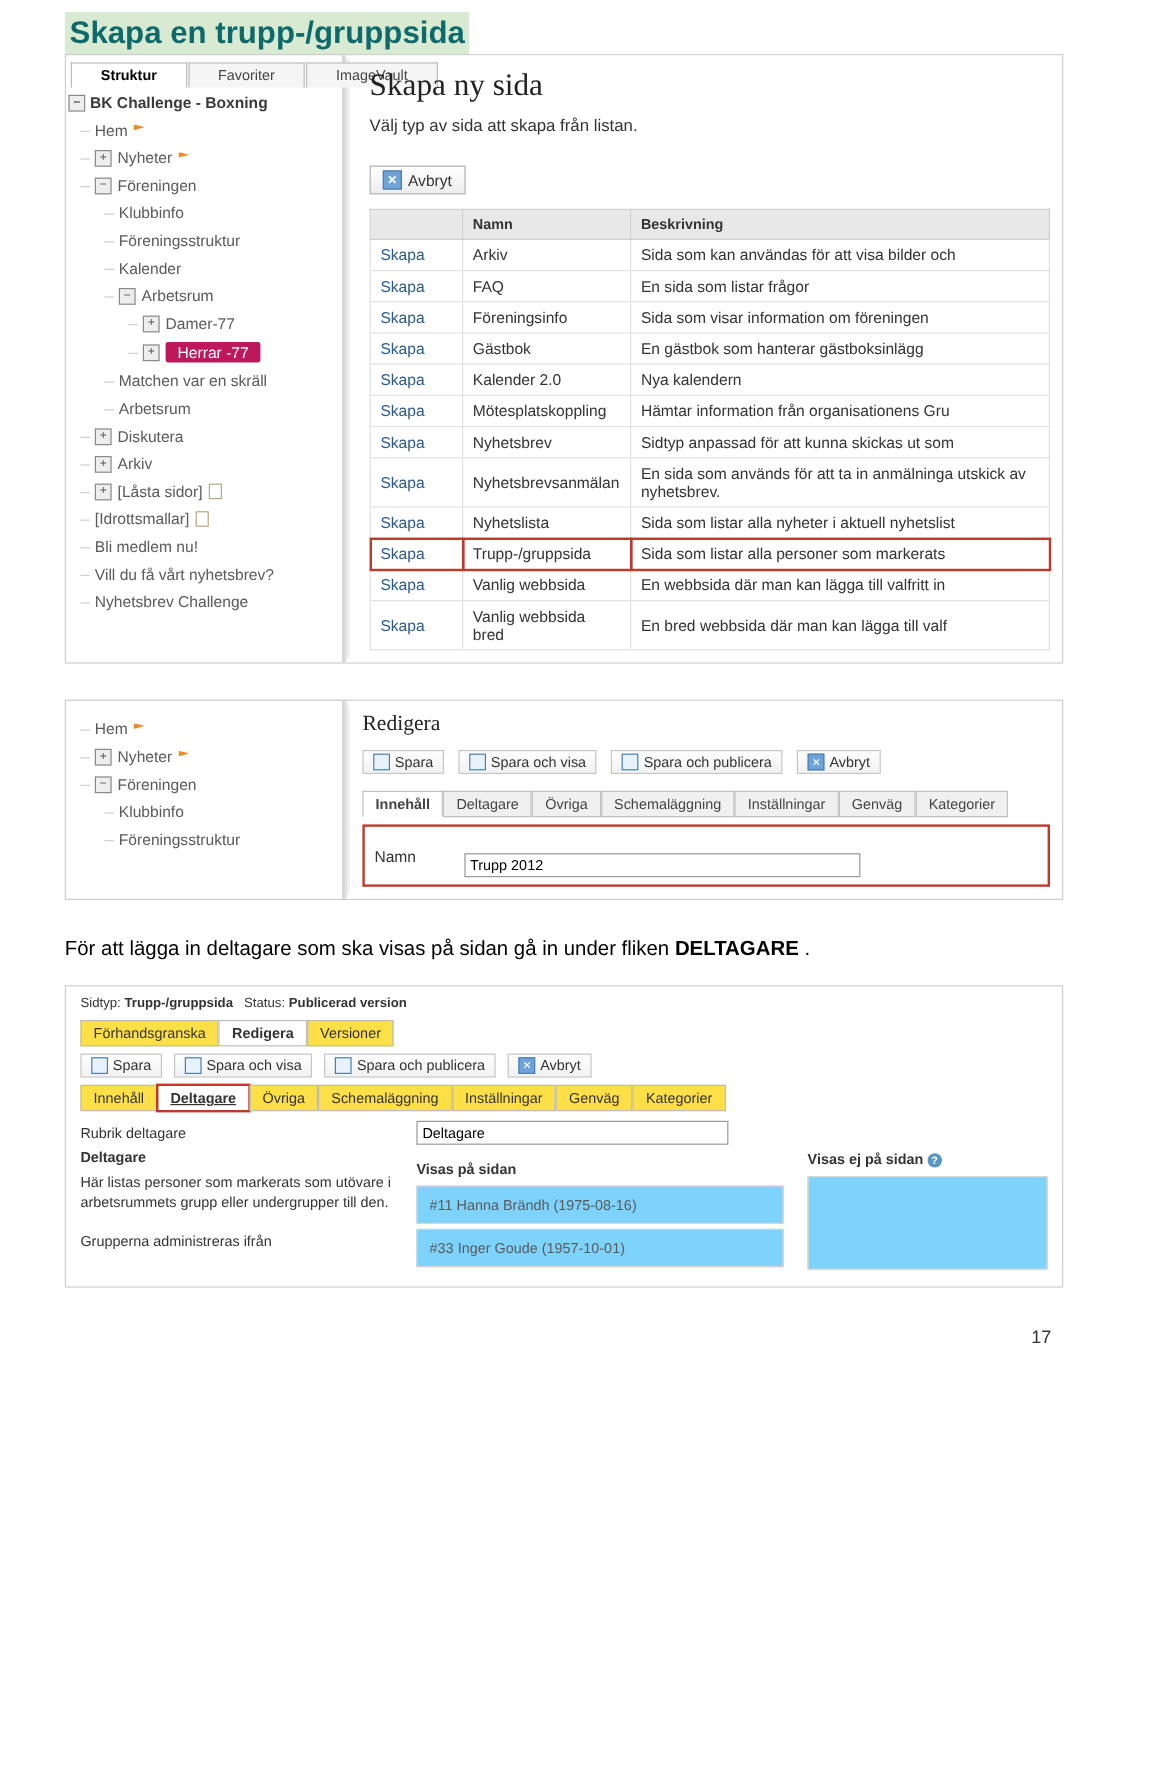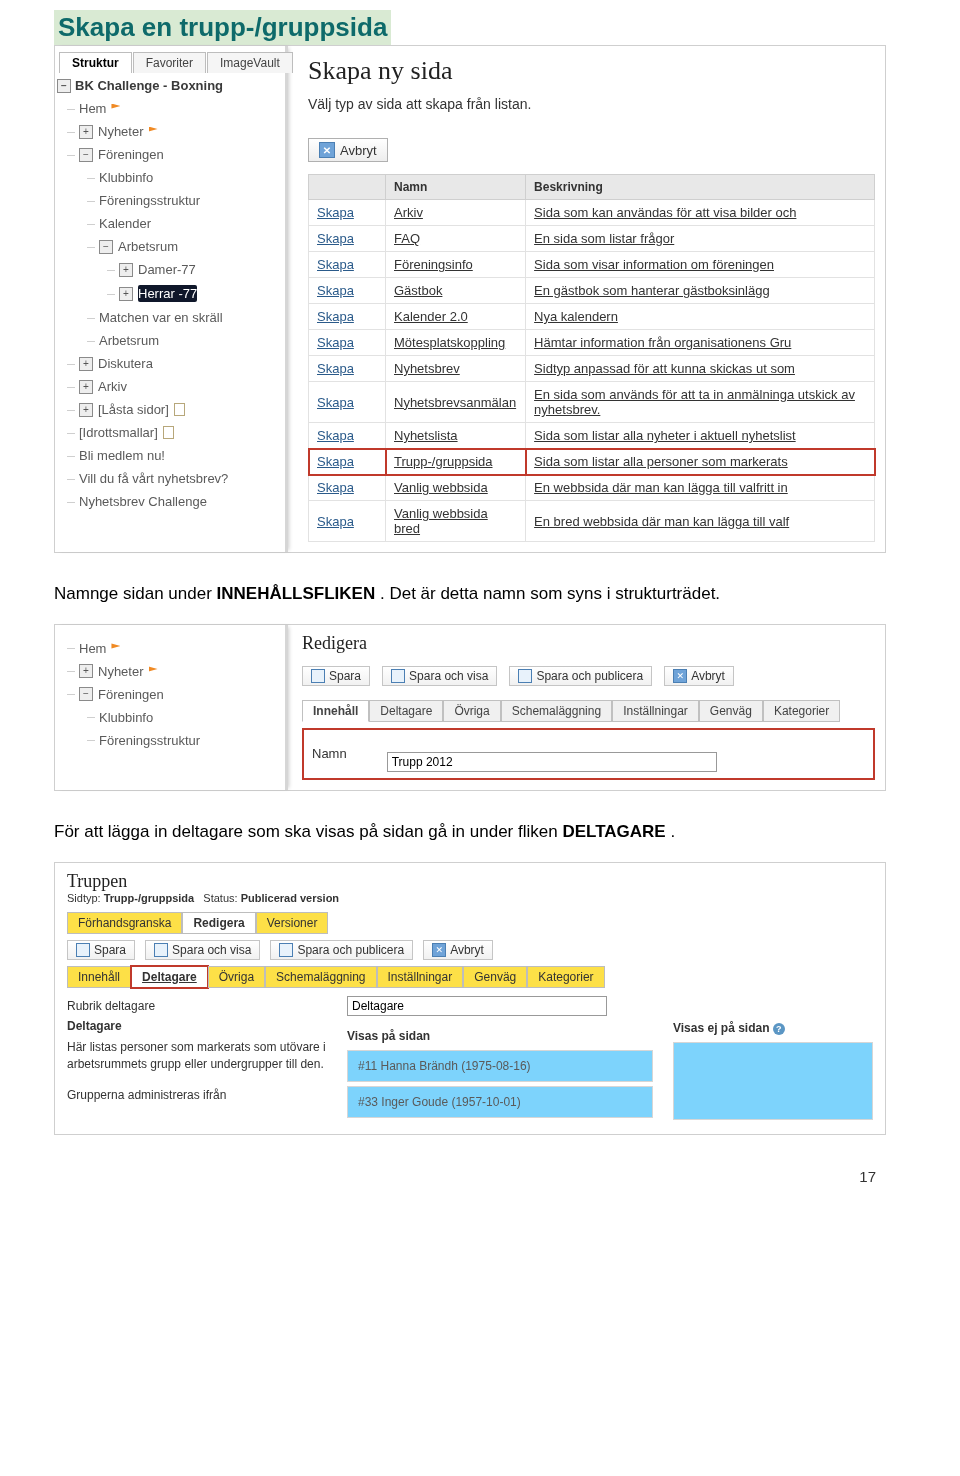--- a/index.html
+++ b/index.html
@@ -4,46 +4,46 @@
 <style>
   html,body{margin:0;padding:0;font-family:Arial,Helvetica,sans-serif;background:#fff;color:#000;font-size:14px;}
   .page{width:872px;margin:0 auto;padding:10px 30px 30px 10px;box-sizing:border-box;position:relative;}
   .title{font-size:26px;font-weight:bold;color:#0e6a6a;background:#d9ead3;padding:2px 4px;display:inline-block;}
   .body-text{font-size:17px;line-height:1.35;margin:14px 0 18px 0;}
   .body-text b{font-weight:bold;}
   .shot{border:1px solid #cfcfcf;background:#fff;margin-bottom:30px;}
   .shot-inner{display:flex;}
   .left-pane{width:230px;border-right:3px solid #d6d6d6;padding:6px 0 10px 0;font-size:13px;color:#5a5a5a;}
   .tabs{display:flex;gap:1px;padding-left:4px;}
-  .tab{border:1px solid #bdbdbd;border-bottom:none;background:#f5f5f5;padding:3px 12px;font-size:12px;color:#444;}
+  .tab{border:1px solid #bdbdbd;border-bottom:none;background:#f5f5f5;padding:3px 24px;font-size:12px;color:#444;}
   .tab.active{background:#fff;font-weight:bold;color:#000;}
   .root{display:flex;align-items:center;gap:4px;padding:5px 6px 0 2px;font-weight:bold;color:#3a3a3a;}
   .ico{display:inline-flex;width:12px;height:12px;border:1px solid #8a8a8a;align-items:center;justify-content:center;font-size:10px;line-height:1;color:#555;background:#eee;}
   .ico.minus::before{content:"−";}
   .ico.plus::before{content:"+";}
   .tree{padding:4px 0 0 0;}
   .tree .row{display:flex;align-items:center;gap:5px;padding:4px 4px 4px 10px;position:relative;}
   .tree .row.l1{padding-left:24px;}
   .tree .row.l2{padding-left:44px;}
   .tree .row.l3{padding-left:64px;}
   .tree .row::before{content:"";position:absolute;left:12px;top:50%;width:8px;height:1px;background:#cfcfcf;}
   .tree .row.l1::before{left:12px;}
   .tree .row.l2::before{left:32px;}
   .tree .row.l3::before{left:52px;}
   .flag{display:inline-block;width:9px;height:10px;background:#f08a24;clip-path:polygon(0 0,100% 25%,0 50%);}
   .doc{display:inline-block;width:9px;height:11px;border:1px solid #b7a77a;background:#fff;}
-  .sel{background:#0f172a;color:#fff;padding:1px 0;border-radius:2px;}
+  .sel{background:#be185d;color:#fff;padding:1px 10px;border-radius:2px;}
   .right-pane{flex:1;padding:10px 10px 10px 20px;}
   .right-title{font-family:Georgia,serif;font-size:26px;color:#222;margin:0 0 10px 0;}
   .sub{font-size:14px;color:#333;margin-bottom:26px;}
   .avbryt{display:inline-flex;align-items:center;gap:5px;border:1px solid #b0b0b0;background:linear-gradient(#fff,#ededed);padding:3px 10px;font-size:13px;color:#333;margin-bottom:12px;}
   .avbryt .x{display:inline-flex;width:14px;height:14px;border:1px solid #4b7fb3;background:#6fa3d8;align-items:center;justify-content:center;color:#fff;font-size:10px;font-weight:bold;}
   table.create{width:100%;border-collapse:collapse;font-size:13px;}
   table.create th{background:#e8e8e8;border:1px solid #cfcfcf;text-align:left;padding:5px 8px;color:#333;font-weight:bold;font-size:12px;}
-  table.create td{border:1px solid #e2e2e2;padding:5px 8px;color:#333;text-decoration:underline;}
+  table.create td{border:1px solid #e2e2e2;padding:5px 8px;color:#333;}
   table.create td.skapa{color:#2a5a8a;width:60px;}
   tr.highlight td{outline:2px solid #c0392b;outline-offset:-1px;}
   
   .shot2 .right-pane{padding:8px 10px 10px 14px;}
   .sec-head{font-family:Georgia,serif;font-size:18px;color:#222;margin-bottom:8px;}
   .pill-row{display:flex;gap:12px;align-items:center;font-size:12px;color:#333;margin-bottom:10px;padding:4px 0;}
   .pill-row .btn{display:inline-flex;align-items:center;gap:4px;border:1px solid #c5c5c5;padding:2px 8px;background:linear-gradient(#fff,#f1f1f1);}
   .ic{display:inline-block;width:12px;height:12px;border:1px solid #4b7fb3;background:#e8f2fb;}
   .tabrow{display:flex;gap:0;font-size:12px;}
   .tabrow .t{border:1px solid #c0c0c0;padding:3px 10px;background:#f0f0f0;color:#444;}
@@ -237,25 +237,20 @@
                 <td class="skapa">Skapa</td>
                 <td>Vanlig webbsida bred</td>
                 <td>En bred webbsida där man kan lägga till valf</td>
               </tr>
             </tbody>
         </table>
       </div>
     </div>
   </div>
 
-  <p class="body-text">
-    <span>Namnge sidan under </span>
-    <b>INNEHÅLLSFLIKEN</b>
-    <span>. Det är detta namn som syns i strukturträdet.</span>
-  </p>
 
   
   <div class="shot shot2">
     <div class="shot-inner">
       <div class="left-pane shadow-right">
         <div class="tree" id="tree2" style="padding-top:6px;">
             <div class="row l1">
               <span>Hem</span>
               <span class="flag"></span>
             </div>
@@ -314,21 +309,20 @@
   </div>
 
   <p class="body-text">
     <span>För att lägga in deltagare som ska visas på sidan gå in under fliken </span>
     <b>DELTAGARE</b>
     <span>.</span>
   </p>
 
   
   <div class="shot shot3">
-    <div class="truppen-head">Truppen</div>
     <div class="status-line">
       <span>Sidtyp:</span>
       <b>Trupp-/gruppsida</b>
       &nbsp;
       <span>Status:</span>
       <b>Publicerad version</b>
     </div>
     <div class="bar" style="margin-top:8px;">
       <div class="tabs3">
         <div class="t">Förhandsgranska</div>

